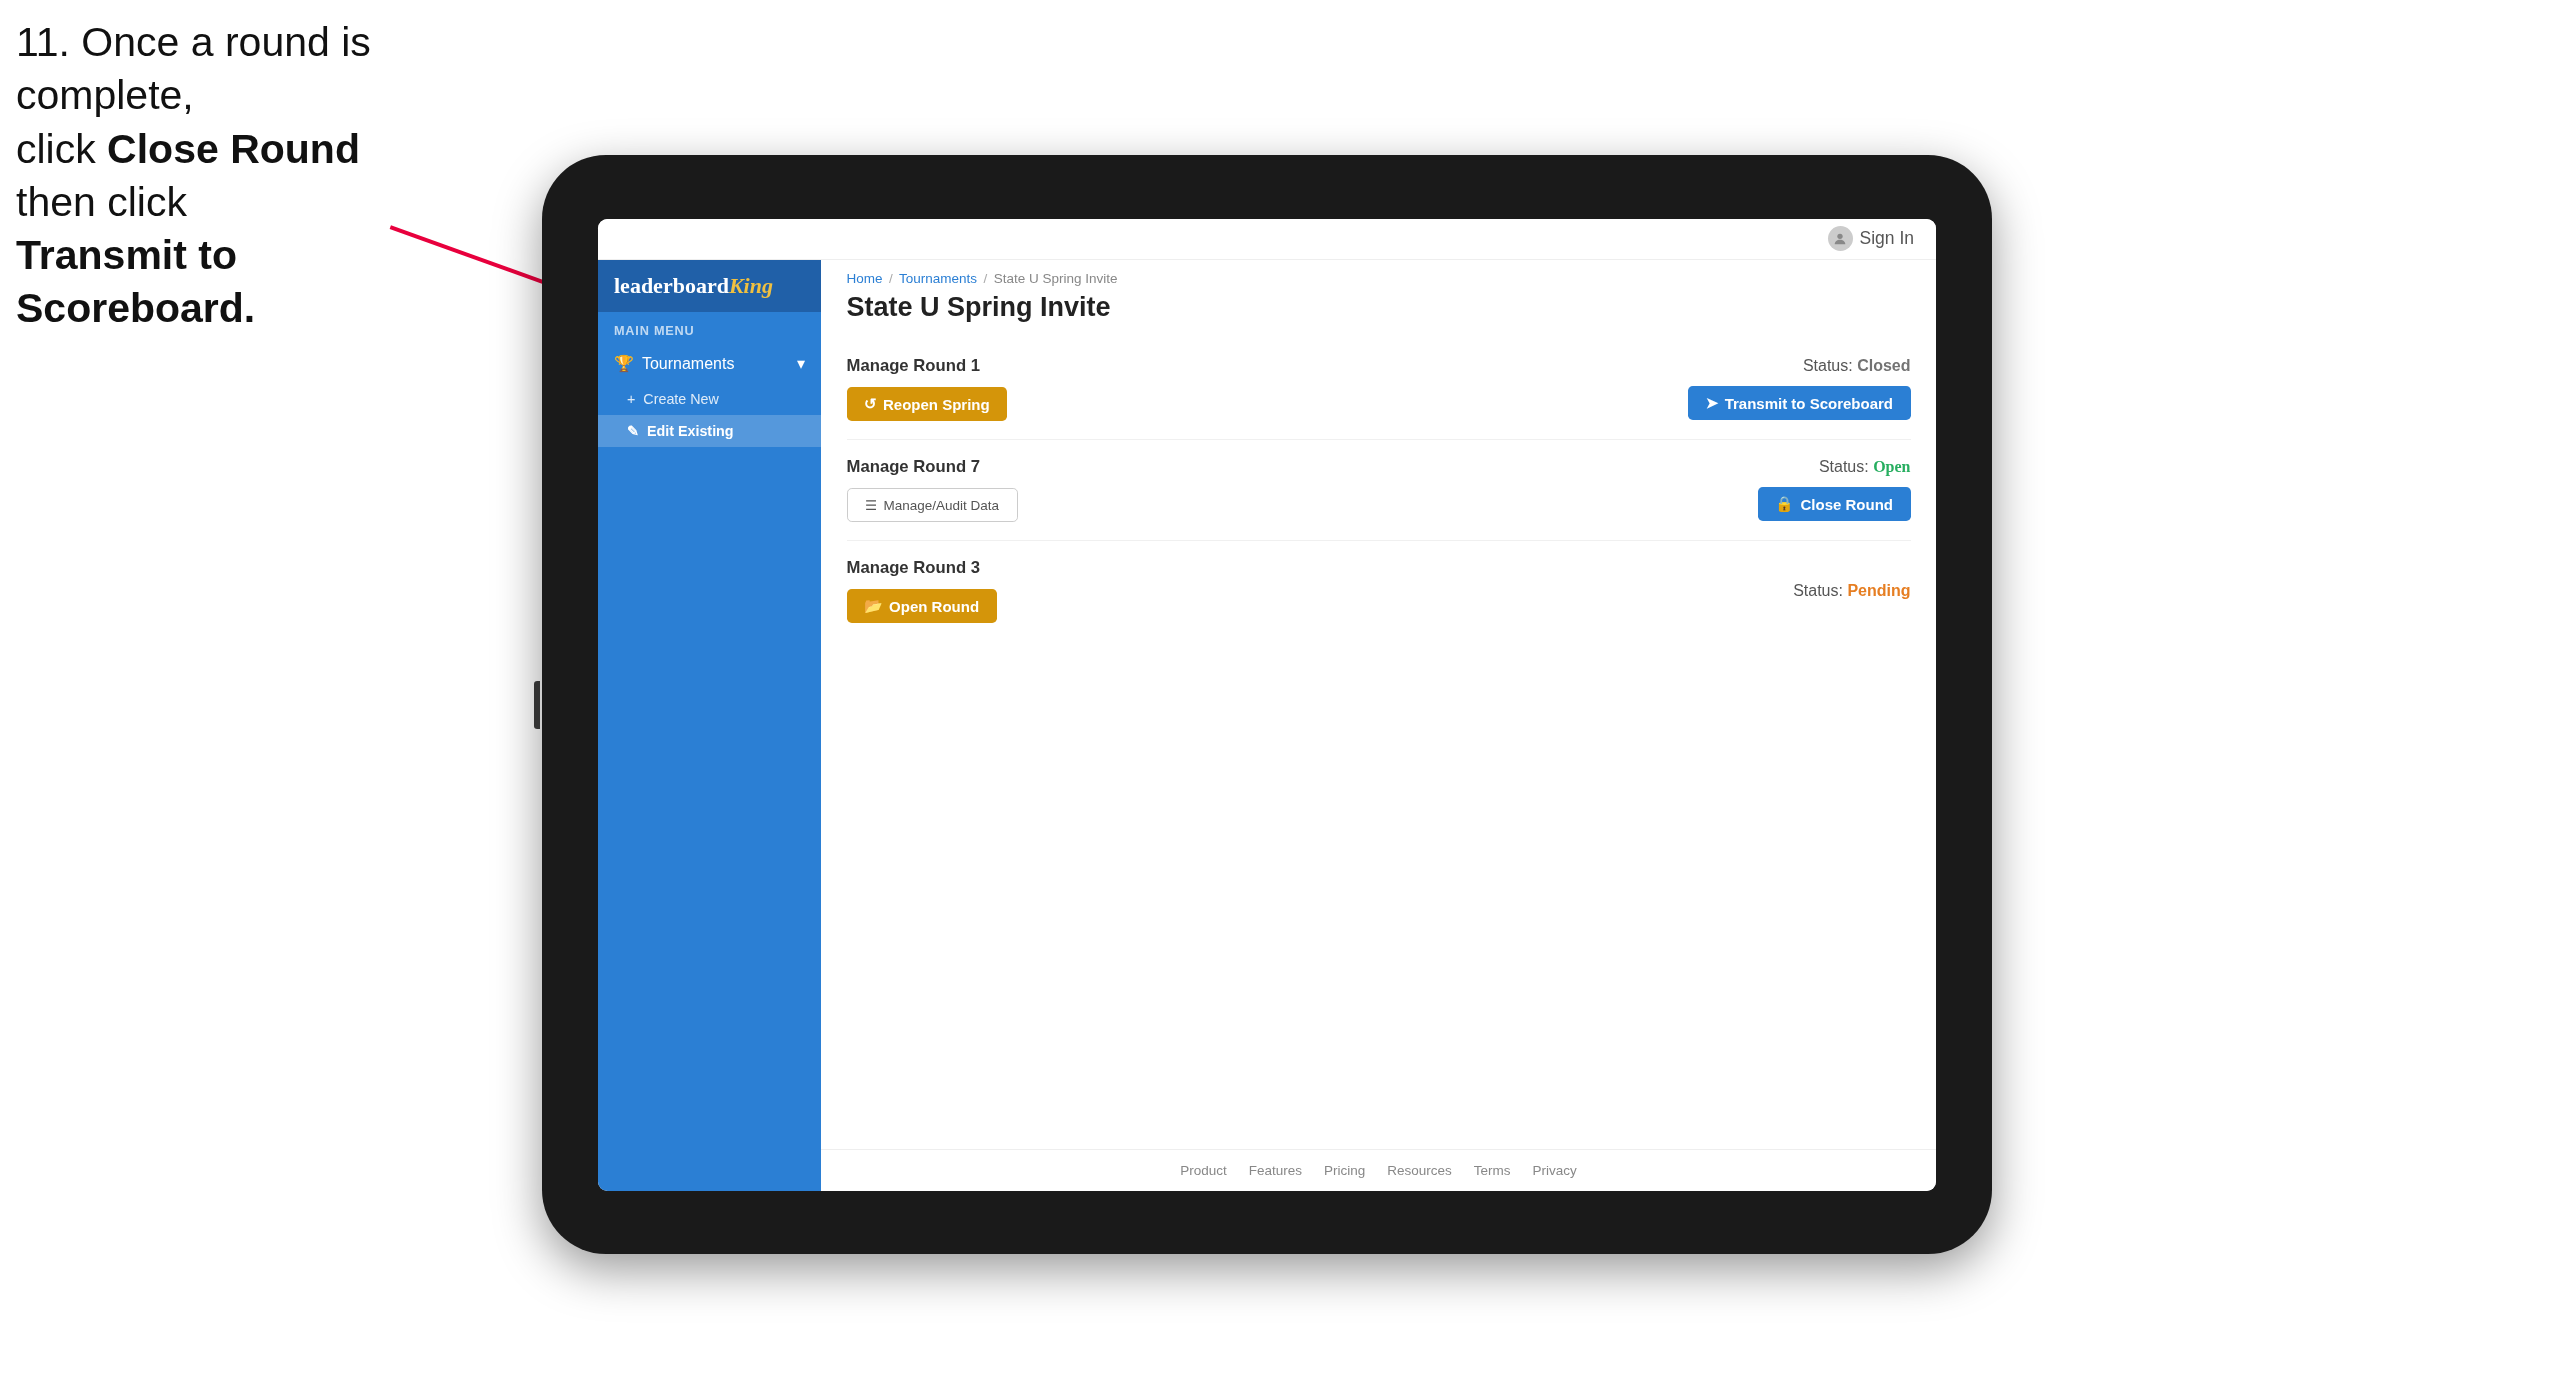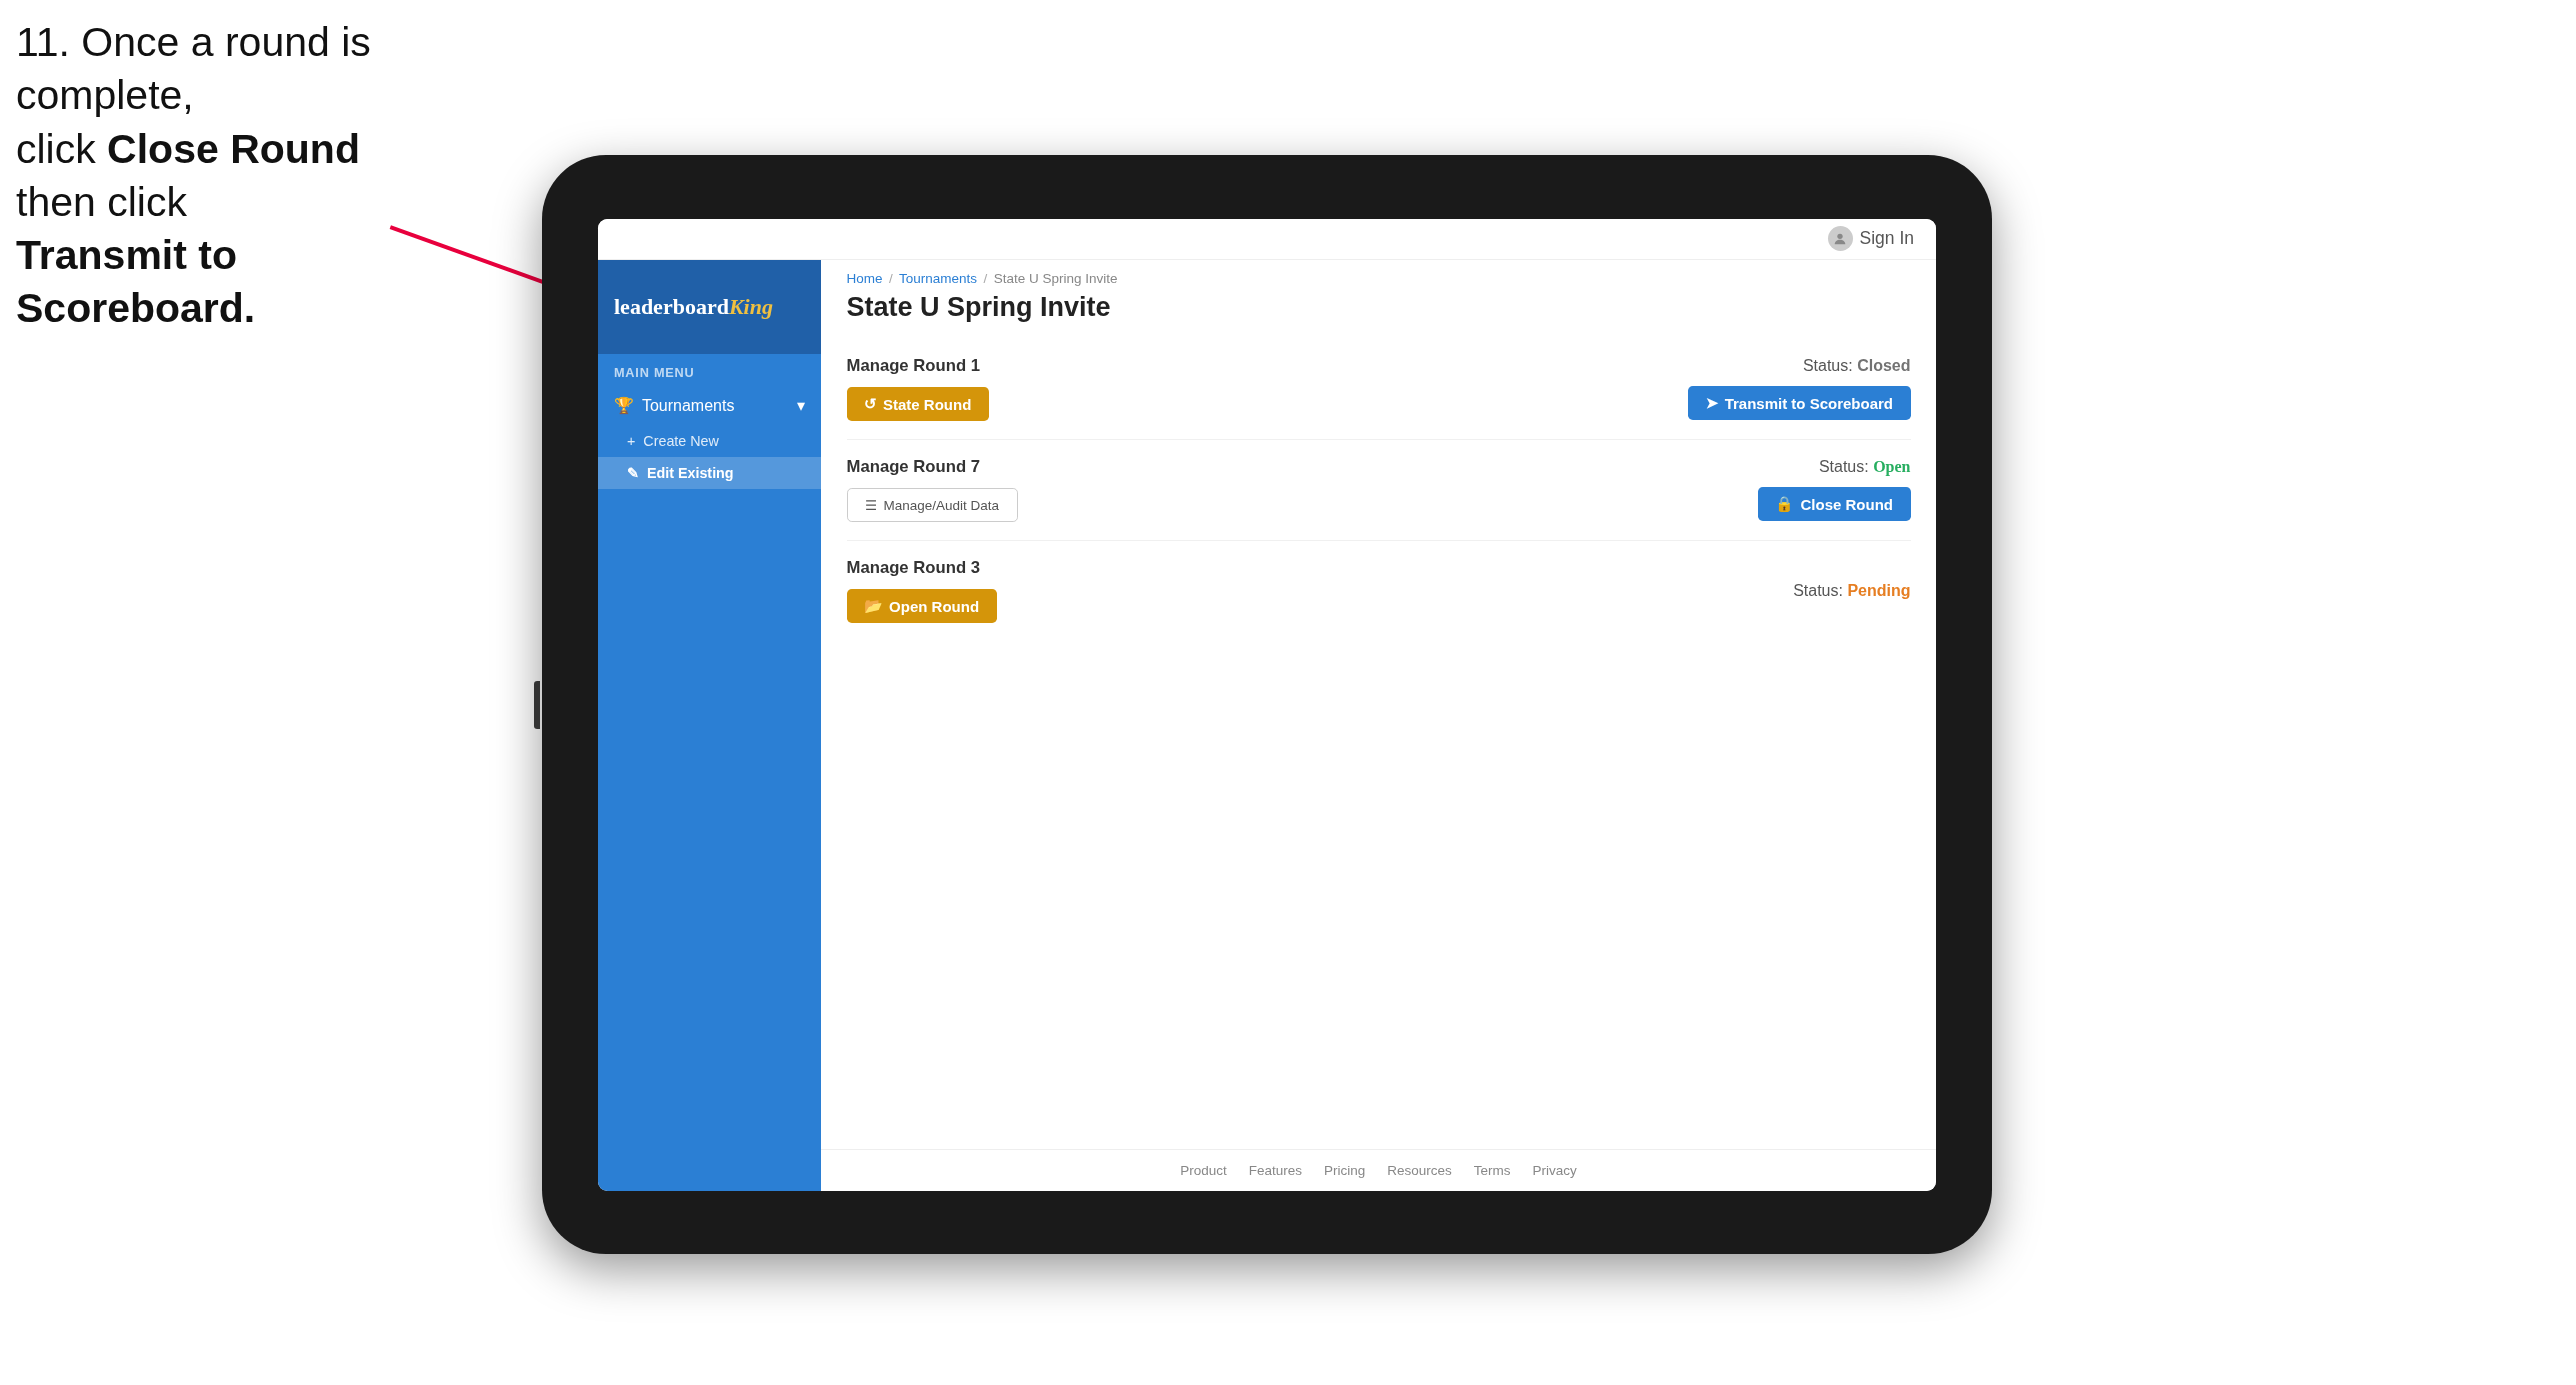--- a/index.html
+++ b/index.html
@@ -105,21 +105,21 @@
     
     .sidebar {
       width: 223px;
       background: #2b7fd4;
       flex-shrink: 0;
       display: flex;
       flex-direction: column;
     }
 
     .sidebar-logo {
-      padding: 34px 16px;
+      padding: 13px 16px;
       background: #2060a8;
     }
 
     .logo-text {
       font-size: 22px;
       color: #fff;
       font-family: Georgia, serif;
       font-weight: bold;
     }
     .logo-text span {
@@ -384,21 +384,21 @@
 
         <div class="page-title">State U Spring Invite</div>
 
         <div class="rounds-container">
 
           <div class="round-row">
             <div class="round-left">
               <div class="round-title">Manage Round 1</div>
               <button class="btn btn-gold">
                 <span>↺</span>
-                <span>State Round</span>
+                <span>Reopen Spring</span>
               </button>
             </div>
             <div class="round-right">
               <div class="status-text">
                 Status: <span class="status-closed">Closed</span>
               </div>
               <button class="btn btn-blue">
                 <span>➤</span>
                 <span>Transmit to Scoreboard</span>
               </button>

